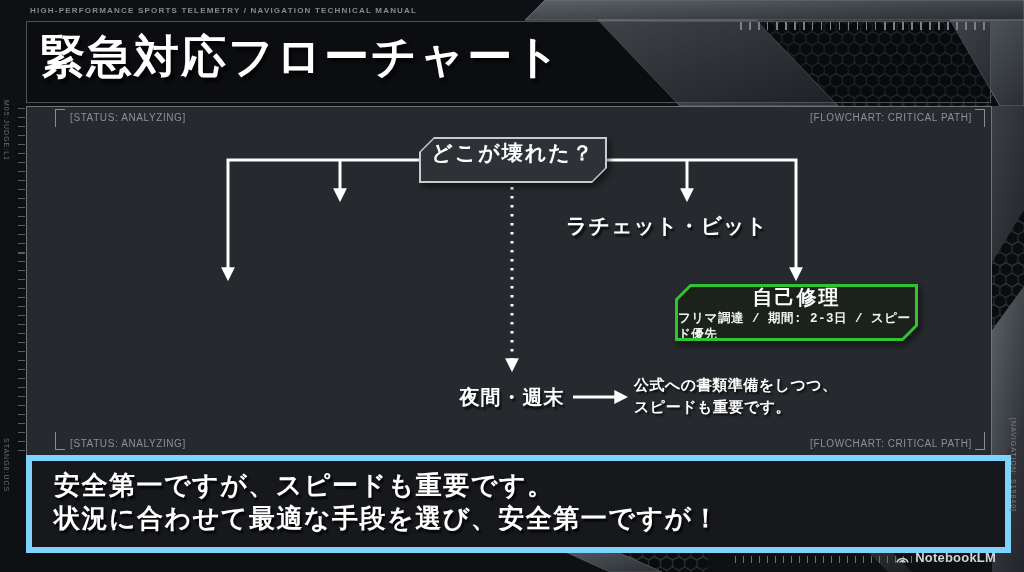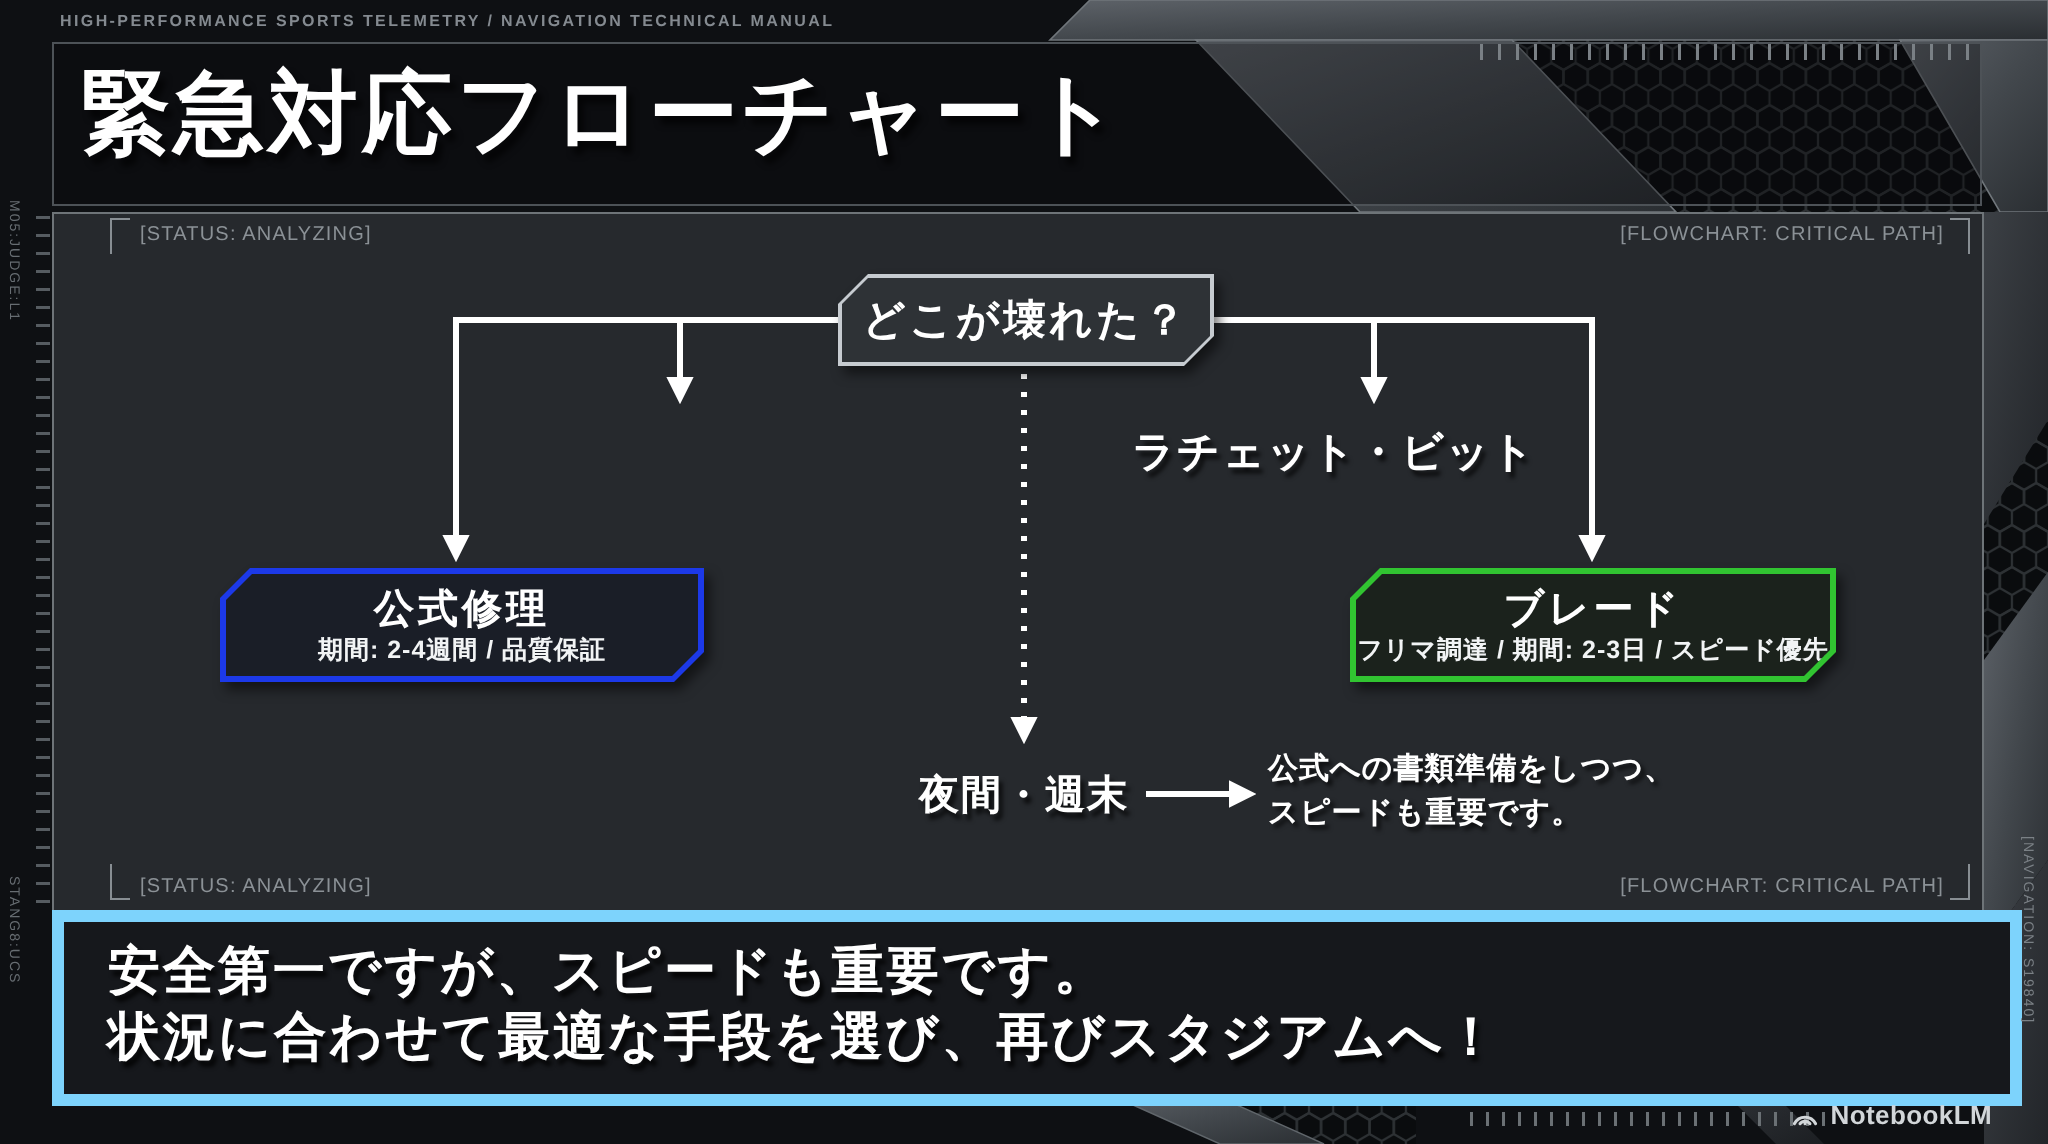--- a/index.html
+++ b/index.html
@@ -36,22 +36,22 @@
   .ruler-bottom{left:735px;top:556px;width:181px;height:7px;
       background:repeating-linear-gradient(to right,#6a7074 0 1.5px,transparent 1.5px 8px);}
 
   
   .connectors{position:absolute;left:0;top:0;z-index:4;pointer-events:none;}
 
   
   .node{position:absolute;z-index:5;}
   .frame{position:absolute;inset:0;
          clip-path:polygon(15px 0,100% 0,100% calc(100% - 15px),calc(100% - 15px) 100%,0 100%,0 15px);}
-  .face{position:absolute;display:flex;flex-direction:column;align-items:center;justify-content:center;
-        clip-path:polygon(13px 0,100% 0,100% calc(100% - 13px),calc(100% - 13px) 100%,0 100%,0 13px);}
+  .face{position:absolute;display:flex;flex-direction:column;align-items:center;
+        clip-path:polygon(13px 0,100% 0,100% calc(100% - 13px),calc(100% - 13px) 100%,0 100%,0 13px);font-family:Liberation Mono, monospace;}
   .node-root{left:419px;top:137px;width:188px;height:46px;filter:drop-shadow(3px 4px 3px rgba(0,0,0,.5));}
   .node-root .frame{background:#c6cbd0;}
   .node-root .face{inset:2px;background:#2e3236;}
   .node-root .q{font-size:21px;font-weight:800;letter-spacing:2px;}
   .node-left{left:110px;top:284px;width:242px;height:57px;filter:drop-shadow(3px 4px 3px rgba(0,0,0,.5));}
   .node-left .face{inset:3px;background:#1a1e27;}
   .node-right{left:675px;top:284px;width:243px;height:57px;filter:drop-shadow(3px 4px 3px rgba(0,0,0,.5));}
   .node-right .face{inset:3px;background:#1b221c;}
   .node-title{font-size:20px;font-weight:900;letter-spacing:2px;line-height:24px;}
   .node-sub{font-size:12.5px;font-weight:700;letter-spacing:.5px;line-height:16px;color:#f2f4f5;}
@@ -158,45 +158,38 @@
 
   <div class="node node-root">
     <div class="frame"></div>
     <div class="face">
       <span class="q">どこが壊れた？</span>
     </div>
   </div>
 
   <div class="branch-label branch-right">ラチェット・ビット</div>
 
-  <div class="node node-left">
-    <div class="frame" style="background: rgb(28, 57, 232);"></div>
-    <div class="face">
-      <div class="node-title">公式修理</div>
-      <div class="node-sub">期間: 2-4週間 / 品質保証</div>
-    </div>
-  </div>
 
   <div class="node node-right">
     <div class="frame" style="background: rgb(49, 196, 49);"></div>
     <div class="face">
-      <div class="node-title">ブレード</div>
+      <div class="node-title">自己修理</div>
       <div class="node-sub">フリマ調達 / 期間: 2-3日 / スピード優先</div>
     </div>
   </div>
 
   <div class="timing-label">夜間・週末</div>
   <div class="note">
     <div>公式への書類準備をしつつ、</div>
     <div>スピードも重要です。</div>
   </div>
 
   <div class="bottom-band">
     <p>安全第一ですが、スピードも重要です。</p>
-    <p>状況に合わせて最適な手段を選び、再びスタジアムへ！</p>
+    <p>状況に合わせて最適な手段を選び、安全第一ですが！</p>
   </div>
 
   <div class="brand">
     <svg width="15" height="15" viewBox="0 0 24 24">
       <g fill="none" stroke="#d2d6d9" stroke-width="2.4" stroke-linecap="round">
         <path d="M3.5 19 A 9.5 9.5 0 0 1 20.5 19"></path>
         <path d="M8 19 A 5 5 0 0 1 16 19"></path>
         <path d="M12 19 V 16.5"></path>
       </g>
     </svg>

